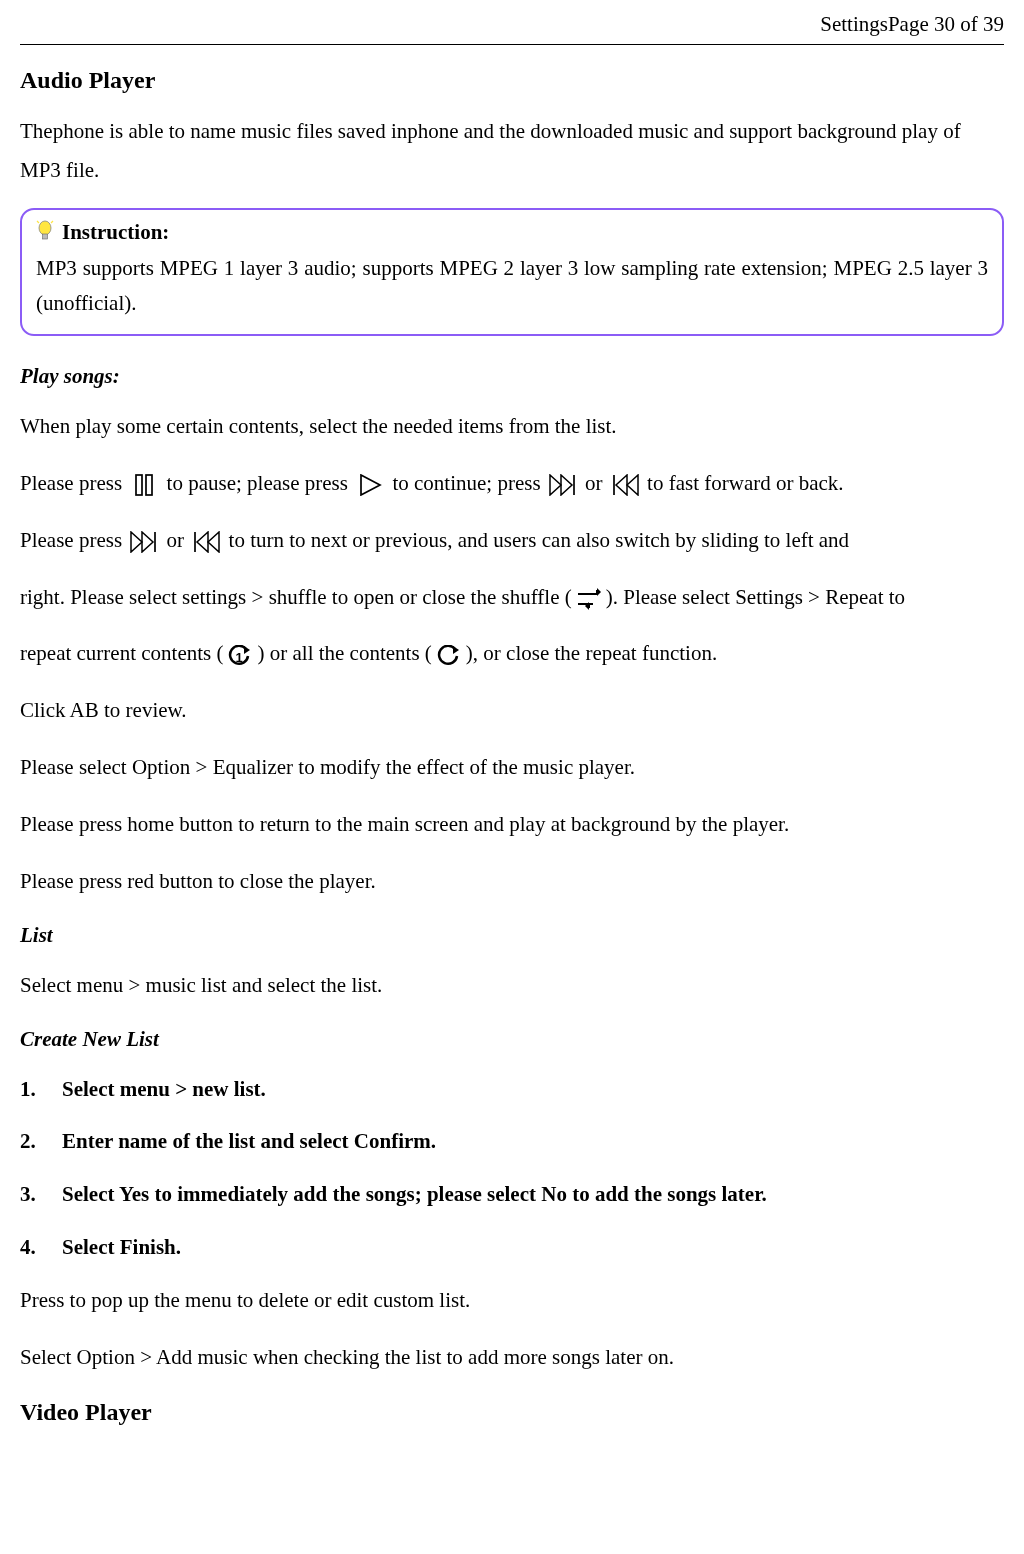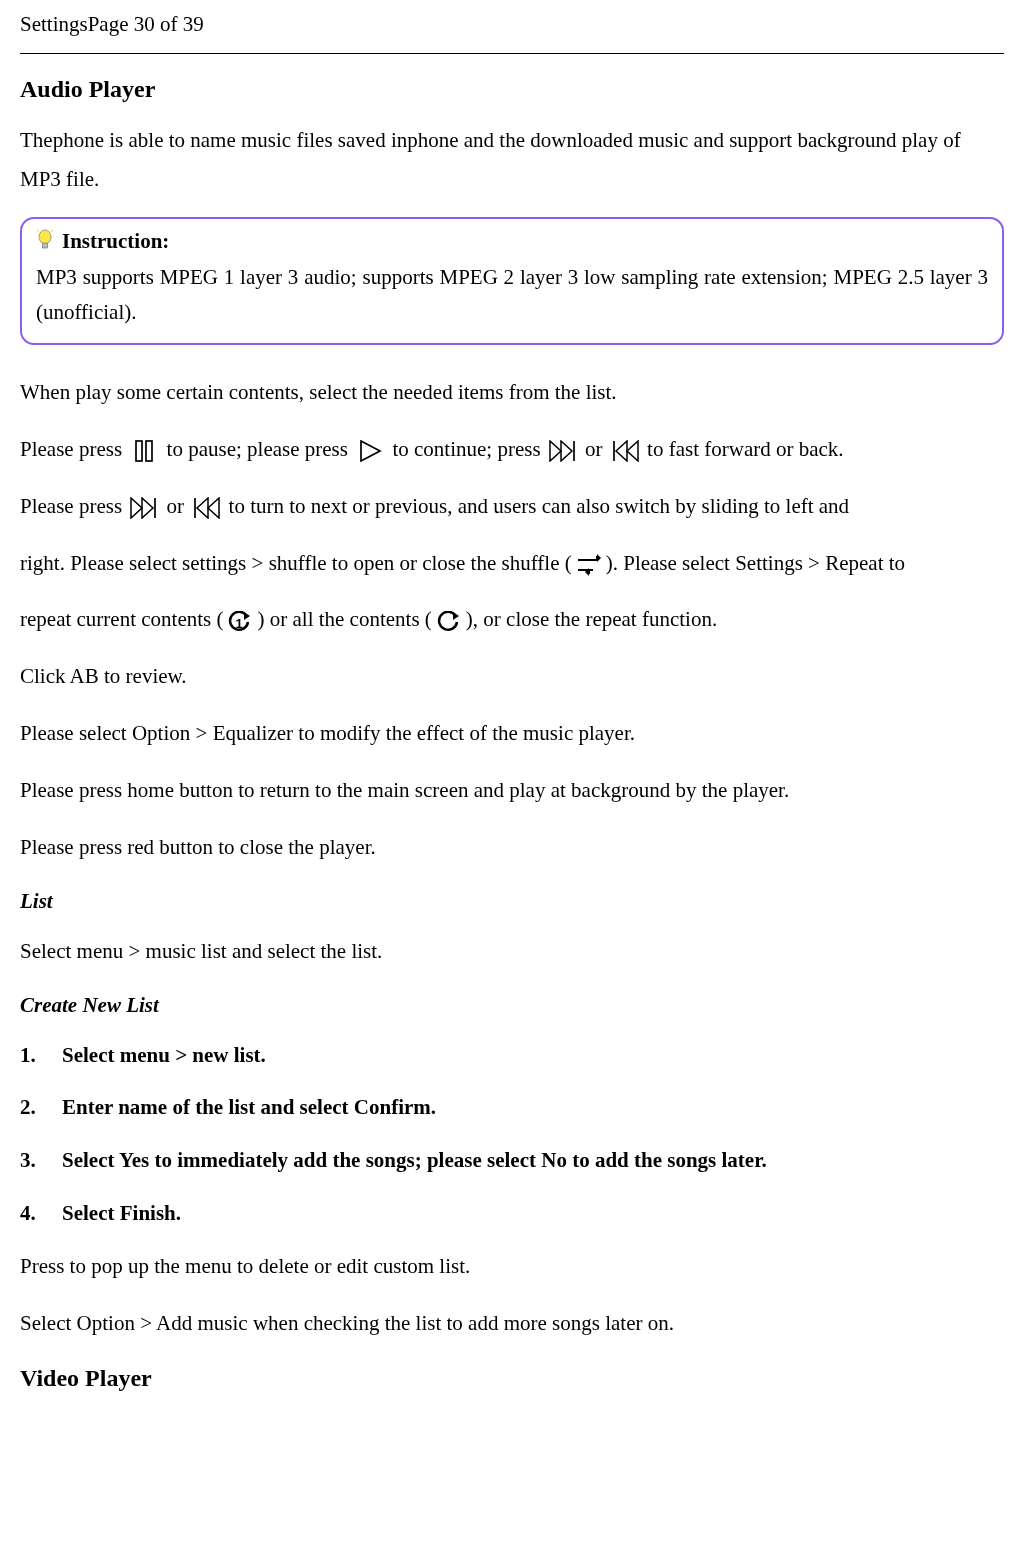--- a/index.html
+++ b/index.html
@@ -8,24 +8,24 @@
       padding: 0;
       width: 1024px;
       background: #fff;
       color: #000;
     }
     .page {
       padding: 12px 20px 20px 20px;
     }
     .header-row {
       display: flex;
-      justify-content: flex-start;
+      justify-content: flex-end;
       font-size: 21px;
       border-bottom: 1px solid #000;
-      padding-bottom: 16px;
+      padding-bottom: 7px;
       margin-bottom: 14px;
     }
     .title {
       font-size: 36px;
       font-weight: bold;
       margin: 14px 0 22px 0;
     }
     .subtitle {
       font-size: 24px;
       font-weight: bold;
@@ -121,20 +121,21 @@
           <ellipse cx="9" cy="8" rx="6" ry="7" fill="#ffe642" stroke="#888" stroke-width="0.8"></ellipse>
           <rect x="6.5" y="14" width="5" height="5" fill="#bbb" stroke="#666" stroke-width="0.6"></rect>
           <path d="M 3 3 L 1 1 M 15 3 L 17 1 M 9 0 L 9 -2" stroke="#ffe642" stroke-width="1.2"></path>
         </svg>
       </span>
       <span> Instruction:</span>
     </div>
     <div class="callout-body">MP3 supports MPEG 1 layer 3 audio; supports MPEG 2 layer 3 low sampling rate extension; MPEG 2.5 layer 3 (unofficial).</div>
   </div>
 
+  <div class="subheading-italic">Play songs:</div>
 
   <p class="body-text">When play some certain contents, select the needed items from the list.</p>
 
   <p class="body-text">
     <span>Please press</span>
     <span class="icon-inline">
       <svg viewBox="0 0 28 22">
           <rect x="6" y="1" width="6" height="20" fill="none" stroke="#000" stroke-width="1.7"></rect>
           <rect x="16" y="1" width="6" height="20" fill="none" stroke="#000" stroke-width="1.7"></rect>
         </svg>

